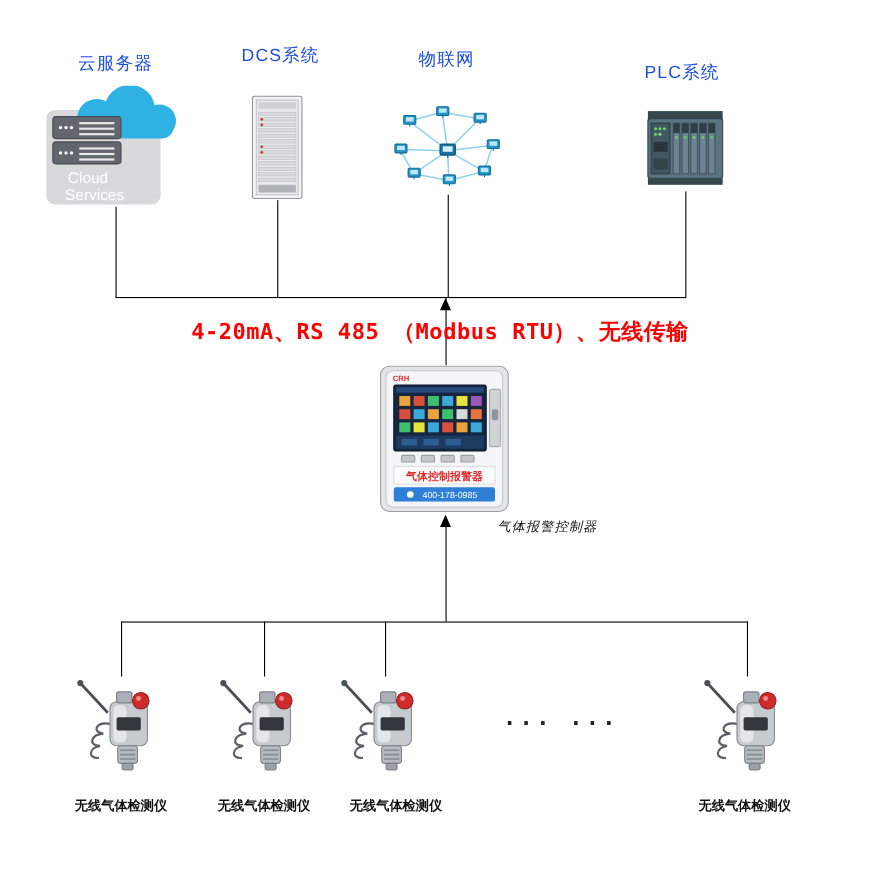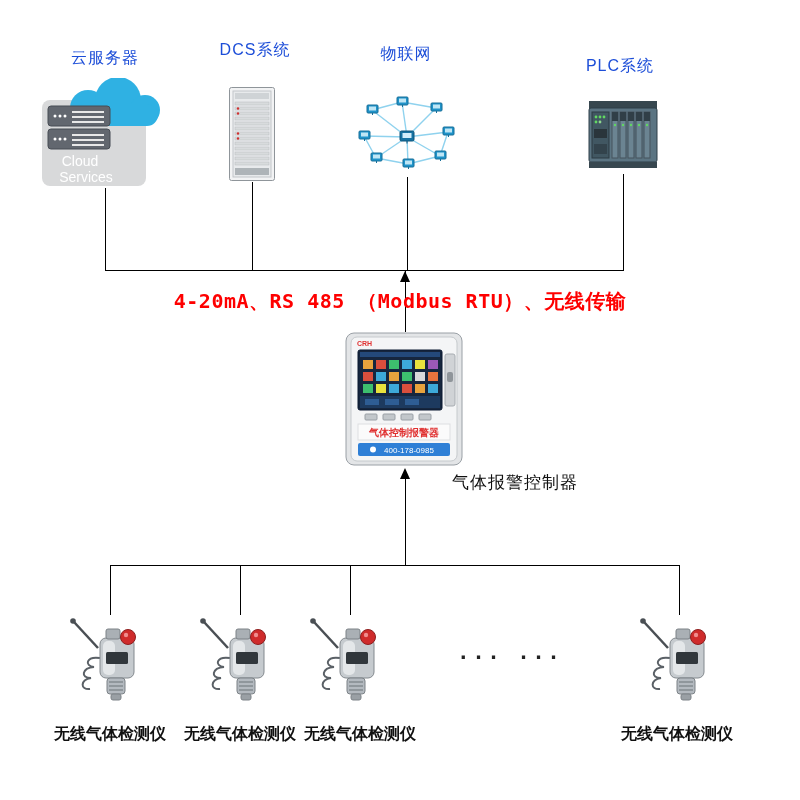--- a/index.html
+++ b/index.html
@@ -11,22 +11,22 @@
   .vline { width:1px; }
   .hline { height:1px; }
   .arrow-up { position:absolute; width:0; height:0;
     border-left:5px solid transparent; border-right:5px solid transparent;
     border-bottom:11px solid #000; }
   .dev-label { position:absolute; font-size:16px; font-weight:normal; color:#1d4ed8;
     text-align:center; letter-spacing:1px; }
   .bus-label { position:absolute; left:0; width:800px; text-align:center;
     font-size:20px; font-weight:bold; color:#fe0000; letter-spacing:.5px;
     font-family:"DejaVu Sans Mono","Liberation Sans",sans-serif; }
-  .det-label { position:absolute; font-size:16px; font-weight:600; color:#101010; text-align:center; }
-  .caption { position:absolute; font-size:17px; color:#101010; letter-spacing:1px; }
+  .det-label { position:absolute; font-size:12px; font-weight:600; color:#101010; text-align:center; }
+  .caption { position:absolute; font-size:12px; color:#101010; letter-spacing:1px;font-style:italic; }
   .ellipsis { position:absolute; font-size:20px; font-weight:bold; color:#222;
     text-align:center; letter-spacing:3px; font-family:"DejaVu Sans Mono",monospace; }
 </style>
 </head>
 <body>
 
 <svg width="0" height="0" style="position:absolute" aria-hidden="true">
   <symbol id="sym-detector" viewBox="0 0 96 96">
     <line x1="12" y1="10" x2="36" y2="36" stroke="#4a4f54" stroke-width="2.5"></line>
     <circle cx="11" cy="9" r="2.8" fill="#4a4f54"></circle>

